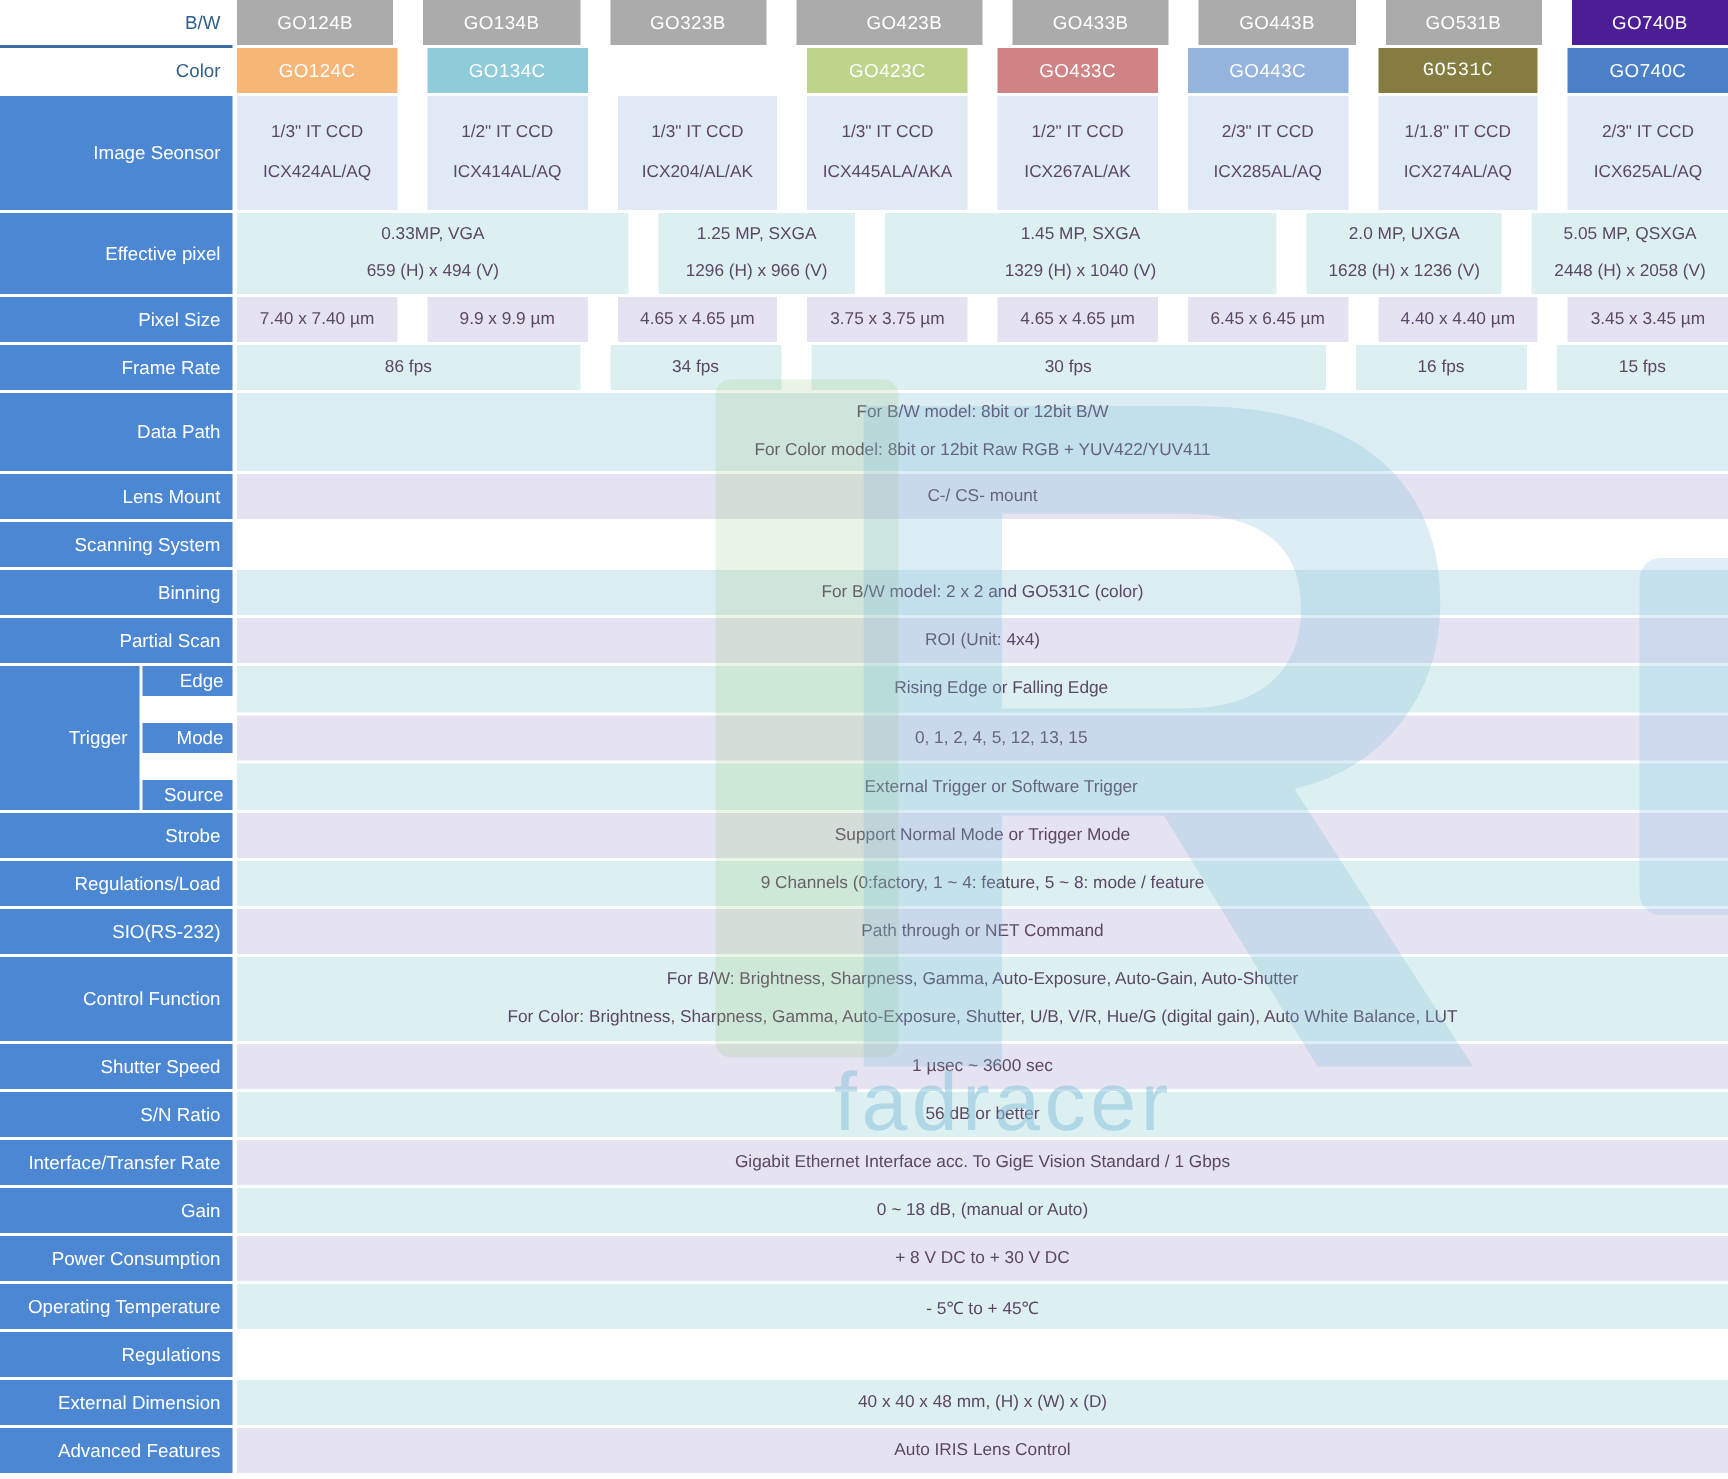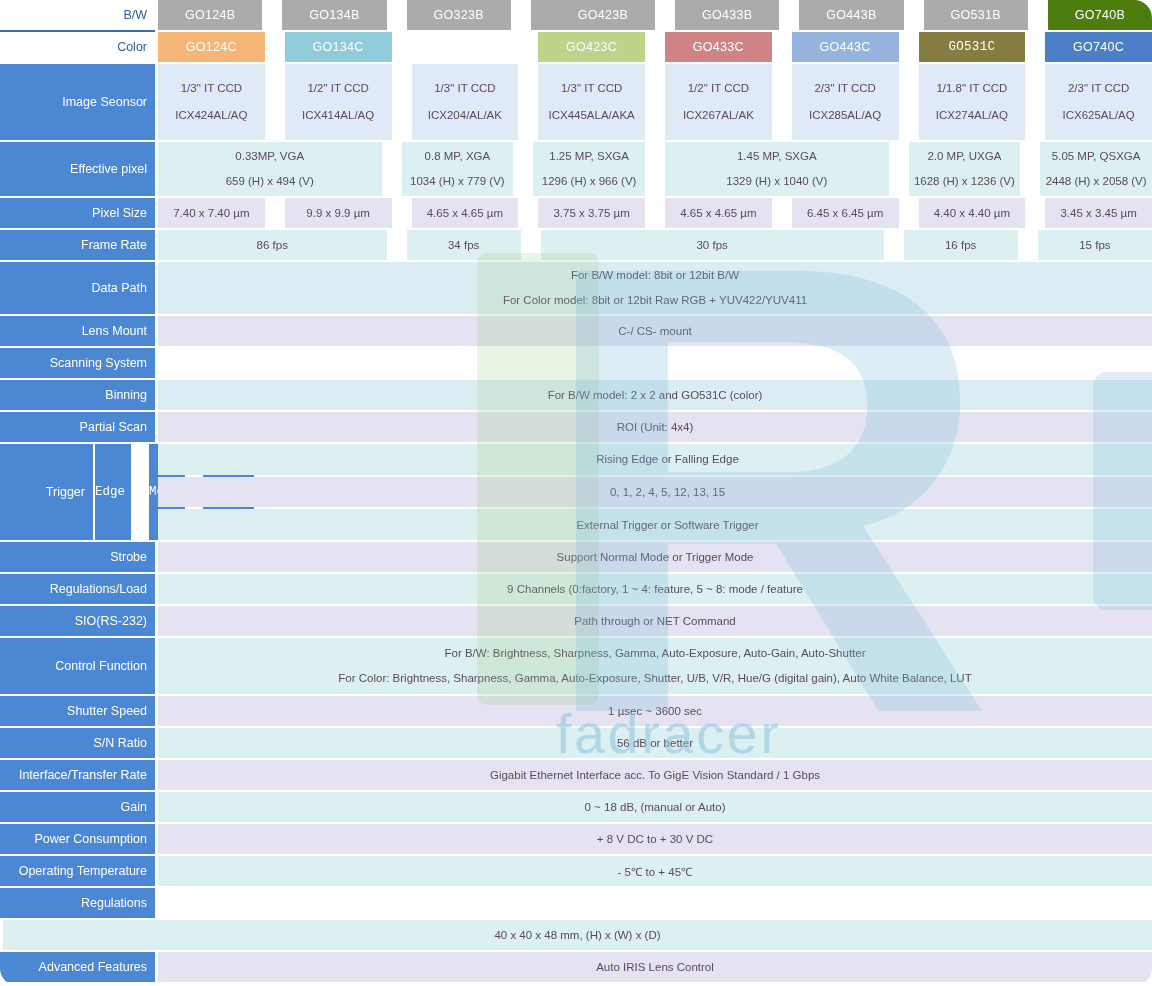--- a/index.html
+++ b/index.html
@@ -1,16 +1,16 @@
 <!DOCTYPE html>
 <html><head>
 <meta charset="utf-8">
 <style>
   html,body{margin:0;padding:0;background:#fff;font-family:"Liberation Sans",sans-serif;}
-  .page{position:relative;width:1152px;height:986px;background:#fff;overflow:hidden;border-radius:18px;}
+  .page{position:relative;width:1152px;height:986px;background:#fff;overflow:hidden;}
 
   .row{display:flex;margin-bottom:2px;}
   .h30{height:30px;}
   .h76{height:76px;}
   .h54{height:54px;}
   .h52{height:52px;}
   .h56{height:56px;}
 
   .lbl{flex:0 0 155px;width:155px;box-sizing:border-box;background:#4b87d3;color:#ffffff;
        font-size:12.5px;display:flex;align-items:center;justify-content:flex-end;
@@ -28,21 +28,21 @@
   .bgP{background:#e0e9f6;}   
   .bgC{background:#dcf0f1;}   
   .bgL{background:#e5e3f1;}   
   .bgB{background:#dbedf3;}   
 
   .bw-underline{position:absolute;left:0;top:30px;width:155px;height:2px;background:#3c6ca3;}
 
   
   .trig{height:96px;}
   .trig-main{flex:0 0 93px;width:93px;}
-  .trig-subs{flex:0 0 60px;width:60px;display:flex;flex-direction:row;gap:18px;margin-left:2px;font-family:Liberation Mono, monospace;}
+  .trig-subs{flex:0 0 60px;width:60px;display:flex;flex-direction:column;gap:18px;margin-left:2px;}
   .trig-subs .lbl{flex:1 1 auto;width:60px;padding-right:6px;}
   .trig-data{flex:1;display:flex;flex-direction:column;gap:2px;margin-left:3px;min-width:0;}
   .trig-data .cell{flex:1 1 auto;padding-left:25px;}
 
   
   .wm{position:absolute;inset:0;pointer-events:none;z-index:5;}
   .wm-green{position:absolute;left:477px;top:253px;width:122px;height:452px;
             background:rgba(150,200,120,0.20);border-radius:10px;}
   .wm-r{position:absolute;left:533px;top:170px;font-size:640px;line-height:1;font-weight:bold;
         color:rgba(125,185,215,0.26);}
@@ -61,21 +61,21 @@
   <div class="row h30">
     <div class="lbl white-lbl">B/W</div>
     <div class="data">
       <div class="cell hdrcell" style="background-color: rgb(171, 171, 171);">GO124B</div>
       <div class="cell hdrcell" style="background-color: rgb(171, 171, 171);">GO134B</div>
       <div class="cell hdrcell" style="background-color: rgb(171, 171, 171);">GO323B</div>
       <div class="cell hdrcell" style="background-color: rgb(171, 171, 171); padding-left: 20px;">GO423B</div>
       <div class="cell hdrcell" style="background-color: rgb(171, 171, 171);">GO433B</div>
       <div class="cell hdrcell" style="background-color: rgb(171, 171, 171);">GO443B</div>
       <div class="cell hdrcell" style="background-color: rgb(171, 171, 171);">GO531B</div>
-      <div class="cell hdrcell" style="background-color: #4d7c0f;">GO740B</div>
+      <div class="cell hdrcell" style="background-color: #4c1d95;">GO740B</div>
     </div>
   </div>
 
   <div class="row h30">
     <div class="lbl white-lbl">Color</div>
     <div class="data">
       <div class="cell hdrcell" style="background-color: rgb(245, 182, 120);">GO124C</div>
       <div class="cell hdrcell" style="background-color: rgb(143, 203, 217);">GO134C</div>
       <div class="cell hdrcell" style="background-color: #c2410c; margin-top: 47px;">GO323C</div>
       <div class="cell hdrcell" style="background-color: rgb(189, 212, 138);">GO423C</div>
@@ -125,24 +125,20 @@
   </div>
 
   <div class="row h54">
     <div class="lbl">Effective pixel</div>
     <div class="data">
       <div class="cell bgC gap14" style="flex:2">
           <span class="ln">0.33MP, VGA</span>
           <span class="ln">659 (H) x 494 (V)</span>
         </div>
       <div class="cell bgC gap14">
-          <span class="ln">0.8 MP, XGA</span>
-          <span class="ln">1034 (H) x 779 (V)</span>
-        </div>
-      <div class="cell bgC gap14">
           <span class="ln">1.25 MP, SXGA</span>
           <span class="ln">1296 (H) x 966 (V)</span>
         </div>
       <div class="cell bgC gap14" style="flex:2">
           <span class="ln">1.45 MP, SXGA</span>
           <span class="ln">1329 (H) x 1040 (V)</span>
         </div>
       <div class="cell bgC gap14">
           <span class="ln">2.0 MP, UXGA</span>
           <span class="ln">1628 (H) x 1236 (V)</span>
@@ -299,20 +295,21 @@
     <div class="data">
         <div class="cell bgC">- 5℃ to + 45℃</div>
       </div>
   </div>
 
   <div class="row h30">
     <div class="lbl">Regulations</div>
   </div>
 
   <div class="row h30">
+    <div class="lbl">External Dimension</div>
     <div class="data">
         <div class="cell bgC">40 x 40 x 48 mm, (H) x (W) x (D)</div>
       </div>
   </div>
 
   <div class="row h30">
     <div class="lbl">Advanced Features</div>
     <div class="data">
         <div class="cell bgL">Auto IRIS Lens Control</div>
       </div>

